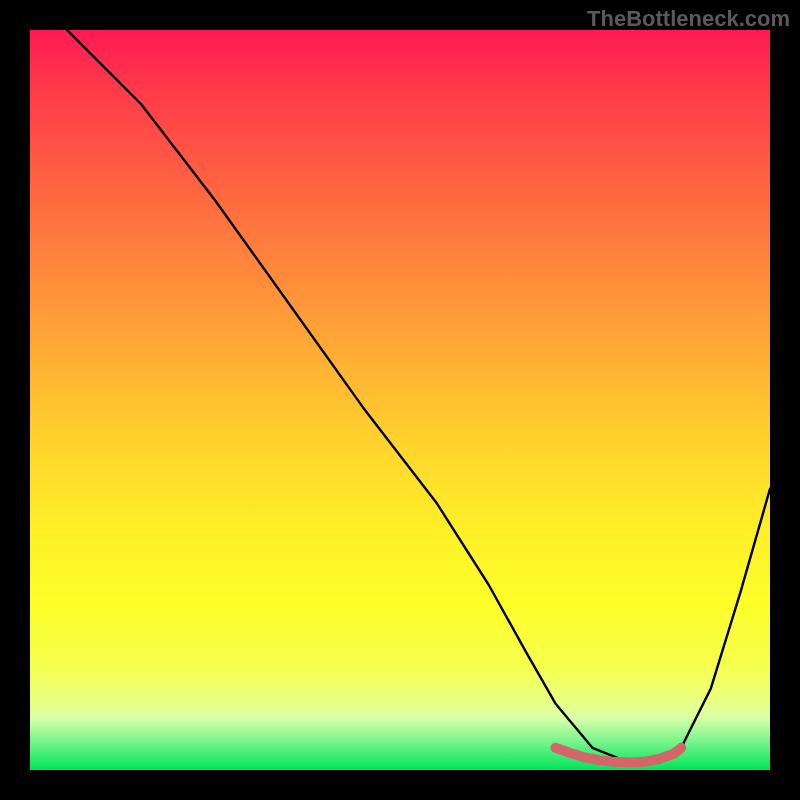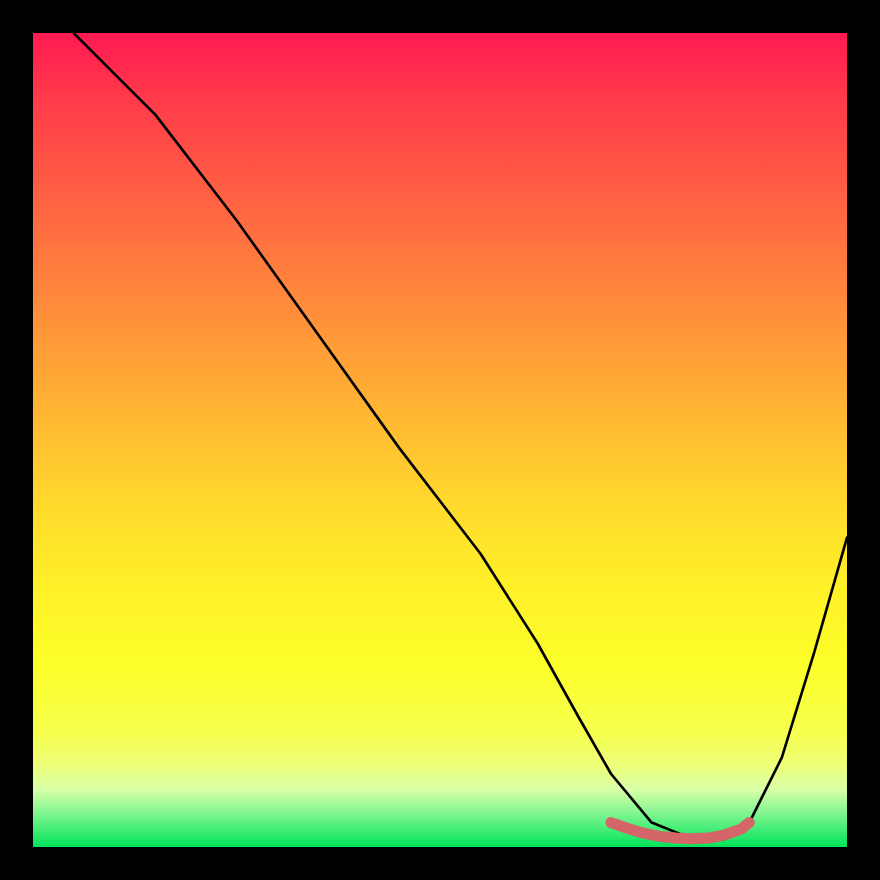--- a/index.html
+++ b/index.html
@@ -59,20 +59,21 @@
     width: 740px;
     height: 740px;
     z-index: 2;
   }
 </style>
 </head>
 <body>
 
 <div class="outer">
 
+  <div class="watermark">TheBottleneck.com</div>
 
   <div class="plot"></div>
 
   <svg class="curve" viewBox="0 0 740 740" preserveAspectRatio="none">
     <path id="main-curve" fill="none" stroke="#000000" stroke-width="2.4" stroke-linecap="round" stroke-linejoin="round" d="M37.00 0.00 L66.60 29.60 L111.00 74.00 L185.00 170.20 L259.00 273.80 L333.00 377.40 L407.00 473.60 L458.80 555.00 L495.80 621.60 L525.40 673.40 L562.40 717.80 L599.40 732.60 L629.00 732.60 L651.20 717.80 L680.80 658.60 L710.40 562.40 L740.00 458.80"></path>
     <path id="band-curve" fill="none" stroke="#d4666a" stroke-width="10" stroke-linecap="round" stroke-linejoin="round" d="M525.40 717.80 L540.20 722.98 L555.00 727.42 L569.80 730.38 L584.60 731.86 L599.40 732.60 L614.20 731.86 L629.00 728.90 L643.80 723.72 L651.20 717.80"></path>
   </svg>
 
 </div>
 

